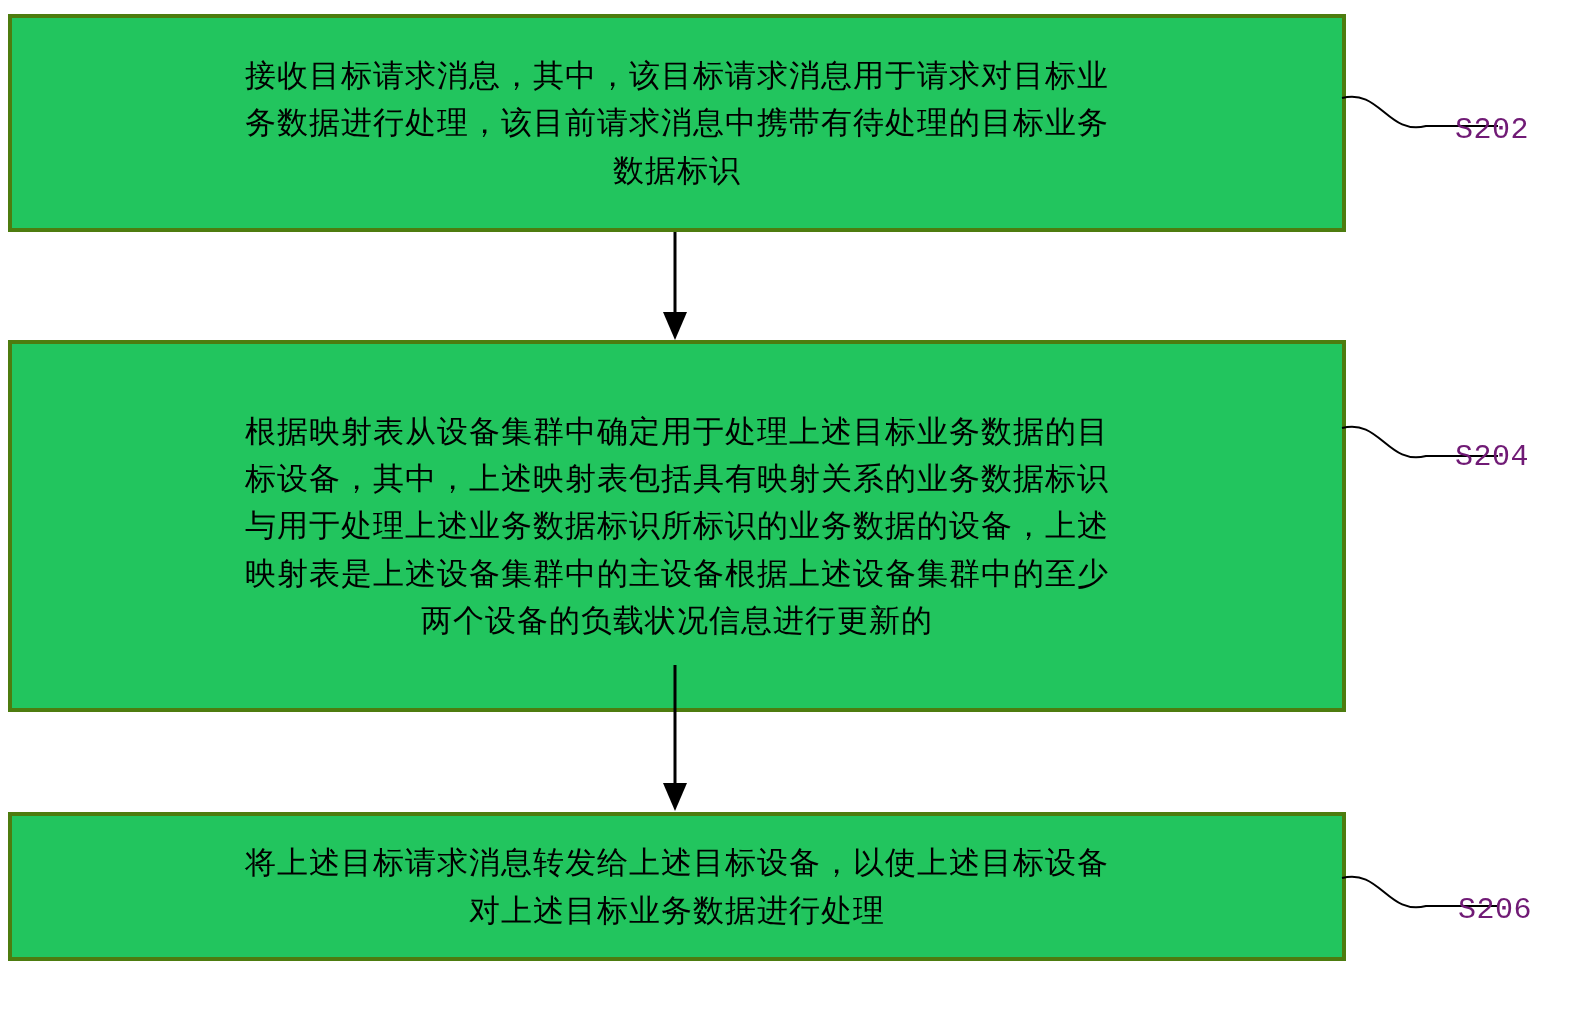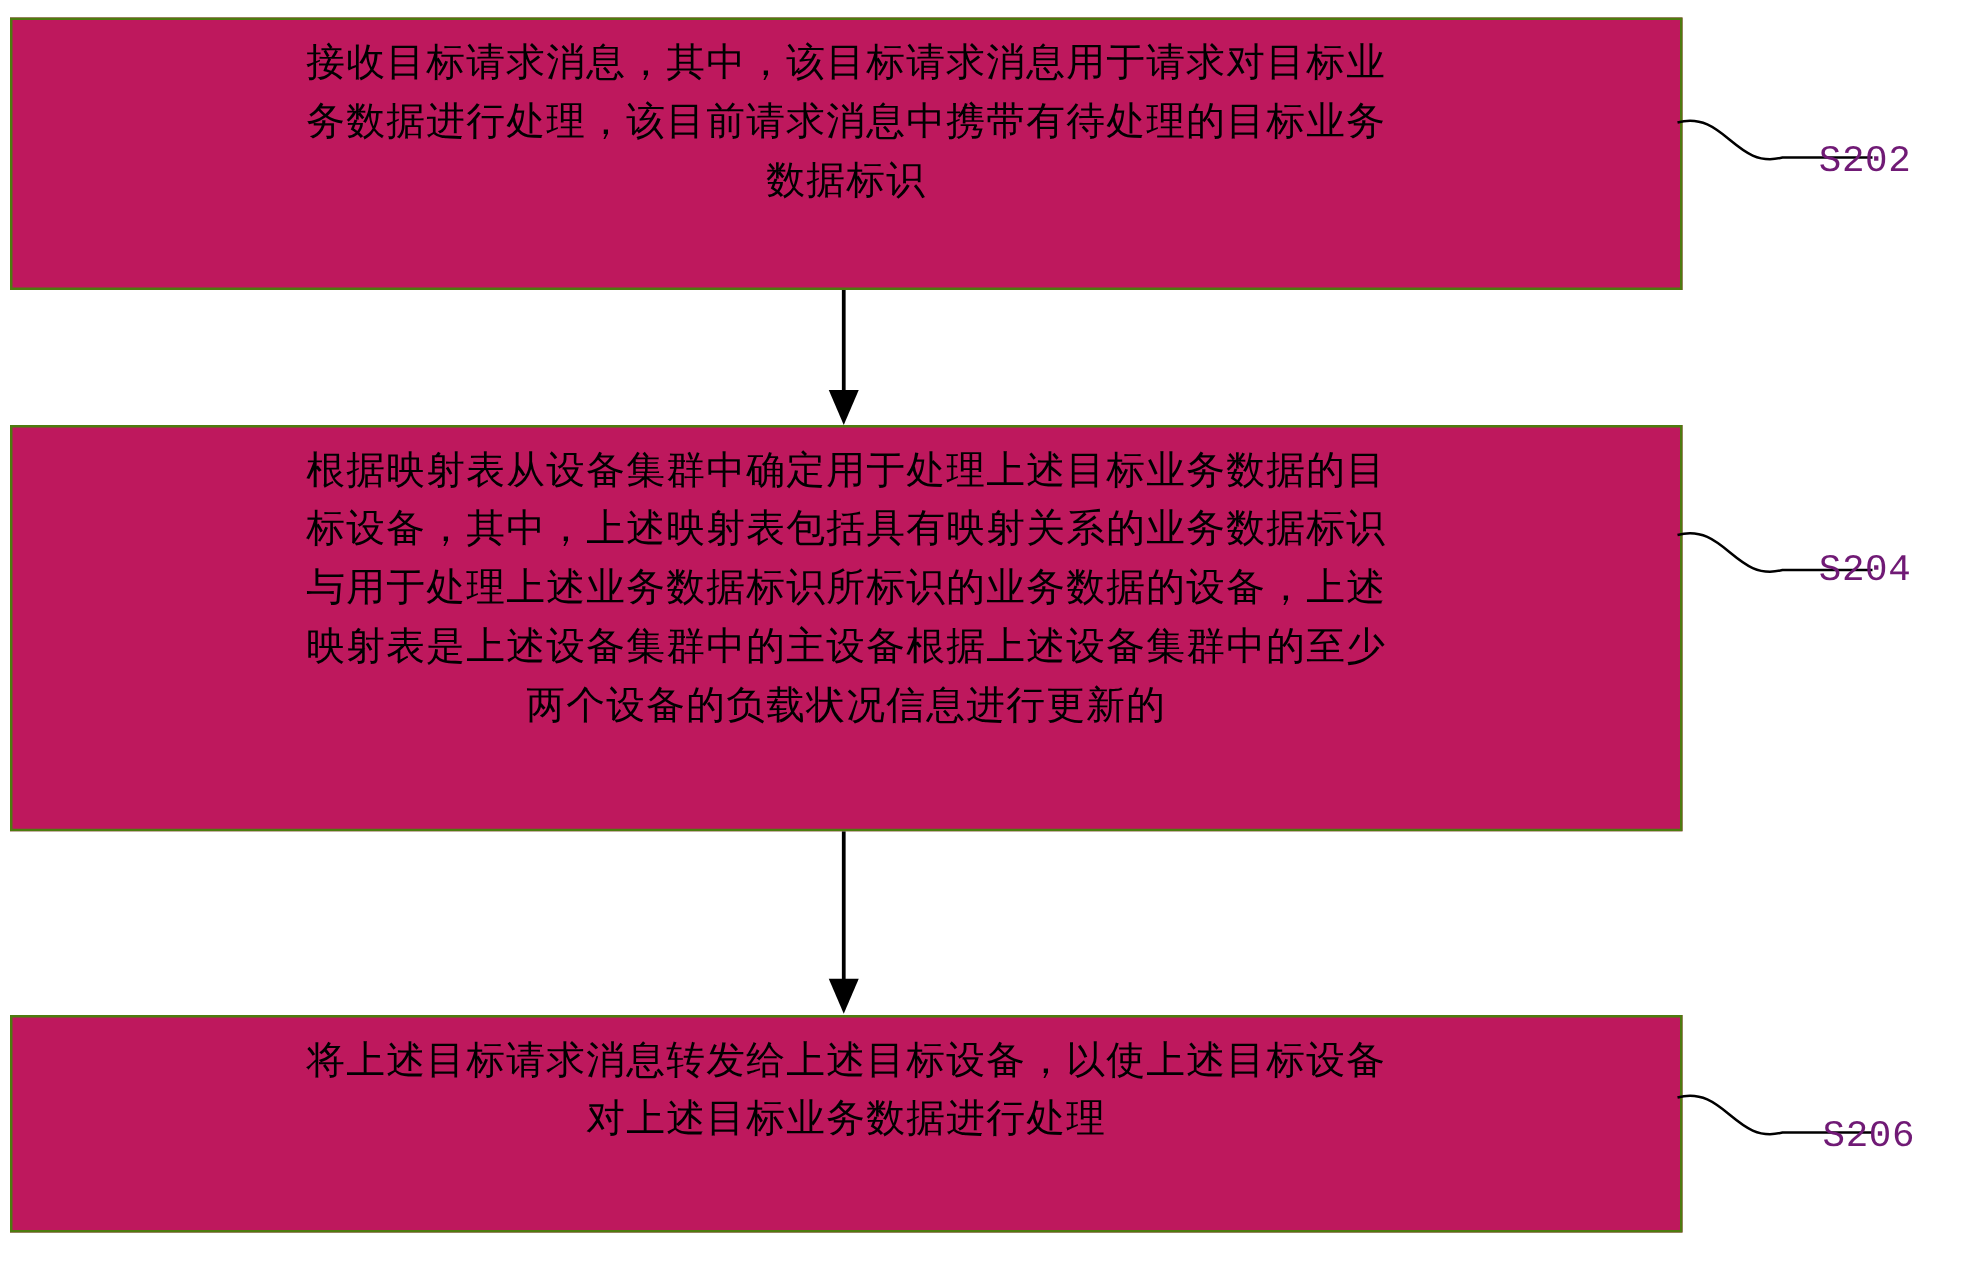--- a/index.html
+++ b/index.html
@@ -13,24 +13,24 @@
   .canvas {
     position: relative;
     width: 1584px;
     height: 1028px;
     background: #ffffff;
     overflow: hidden;
   }
   .flow-box {
     position: absolute;
     box-sizing: border-box;
-    border: 2px solid #4d7c0f;
-    background: #be185d;
+    border: 4px solid #4d7c0f;
+    background: #22c55e;
     display: flex;
-    align-items: flex-start;
+    align-items: center;
     justify-content: center;
     padding: 10px 26px;
   }
   .flow-text {
     font-family: "Liberation Serif", serif;
     font-size: 31px;
     line-height: 1.52;
     color: #000000;
     text-align: center;
     letter-spacing: 1px;
@@ -44,22 +44,22 @@
     letter-spacing: 0.5px;
   }
   .connector {
     position: absolute;
   }
   .leader {
     position: absolute;
   }
   
   #box-s202 { left: 8px;  top: 14px;  width: 1338px; height: 218px; }
-  #box-s204 { left: 8px;  top: 340px; width: 1338px; height: 325px; }
-  #box-s206 { left: 8px;  top: 812px; width: 1338px; height: 174px; }
+  #box-s204 { left: 8px;  top: 340px; width: 1338px; height: 372px; }
+  #box-s206 { left: 8px;  top: 812px; width: 1338px; height: 149px; }
 
   #arrow-1 { left: 640px; top: 232px; width: 70px; height: 110px; }
   #arrow-2 { left: 640px; top: 665px; width: 70px; height: 148px; }
 
   #leader-s202 { left: 1340px; top: 60px;  width: 160px; height: 90px; }
   #leader-s204 { left: 1340px; top: 390px; width: 160px; height: 90px; }
   #leader-s206 { left: 1340px; top: 840px; width: 160px; height: 90px; }
 
   #label-s202 { left: 1455px; top: 113px; }
   #label-s204 { left: 1455px; top: 440px; text-align: center; }

